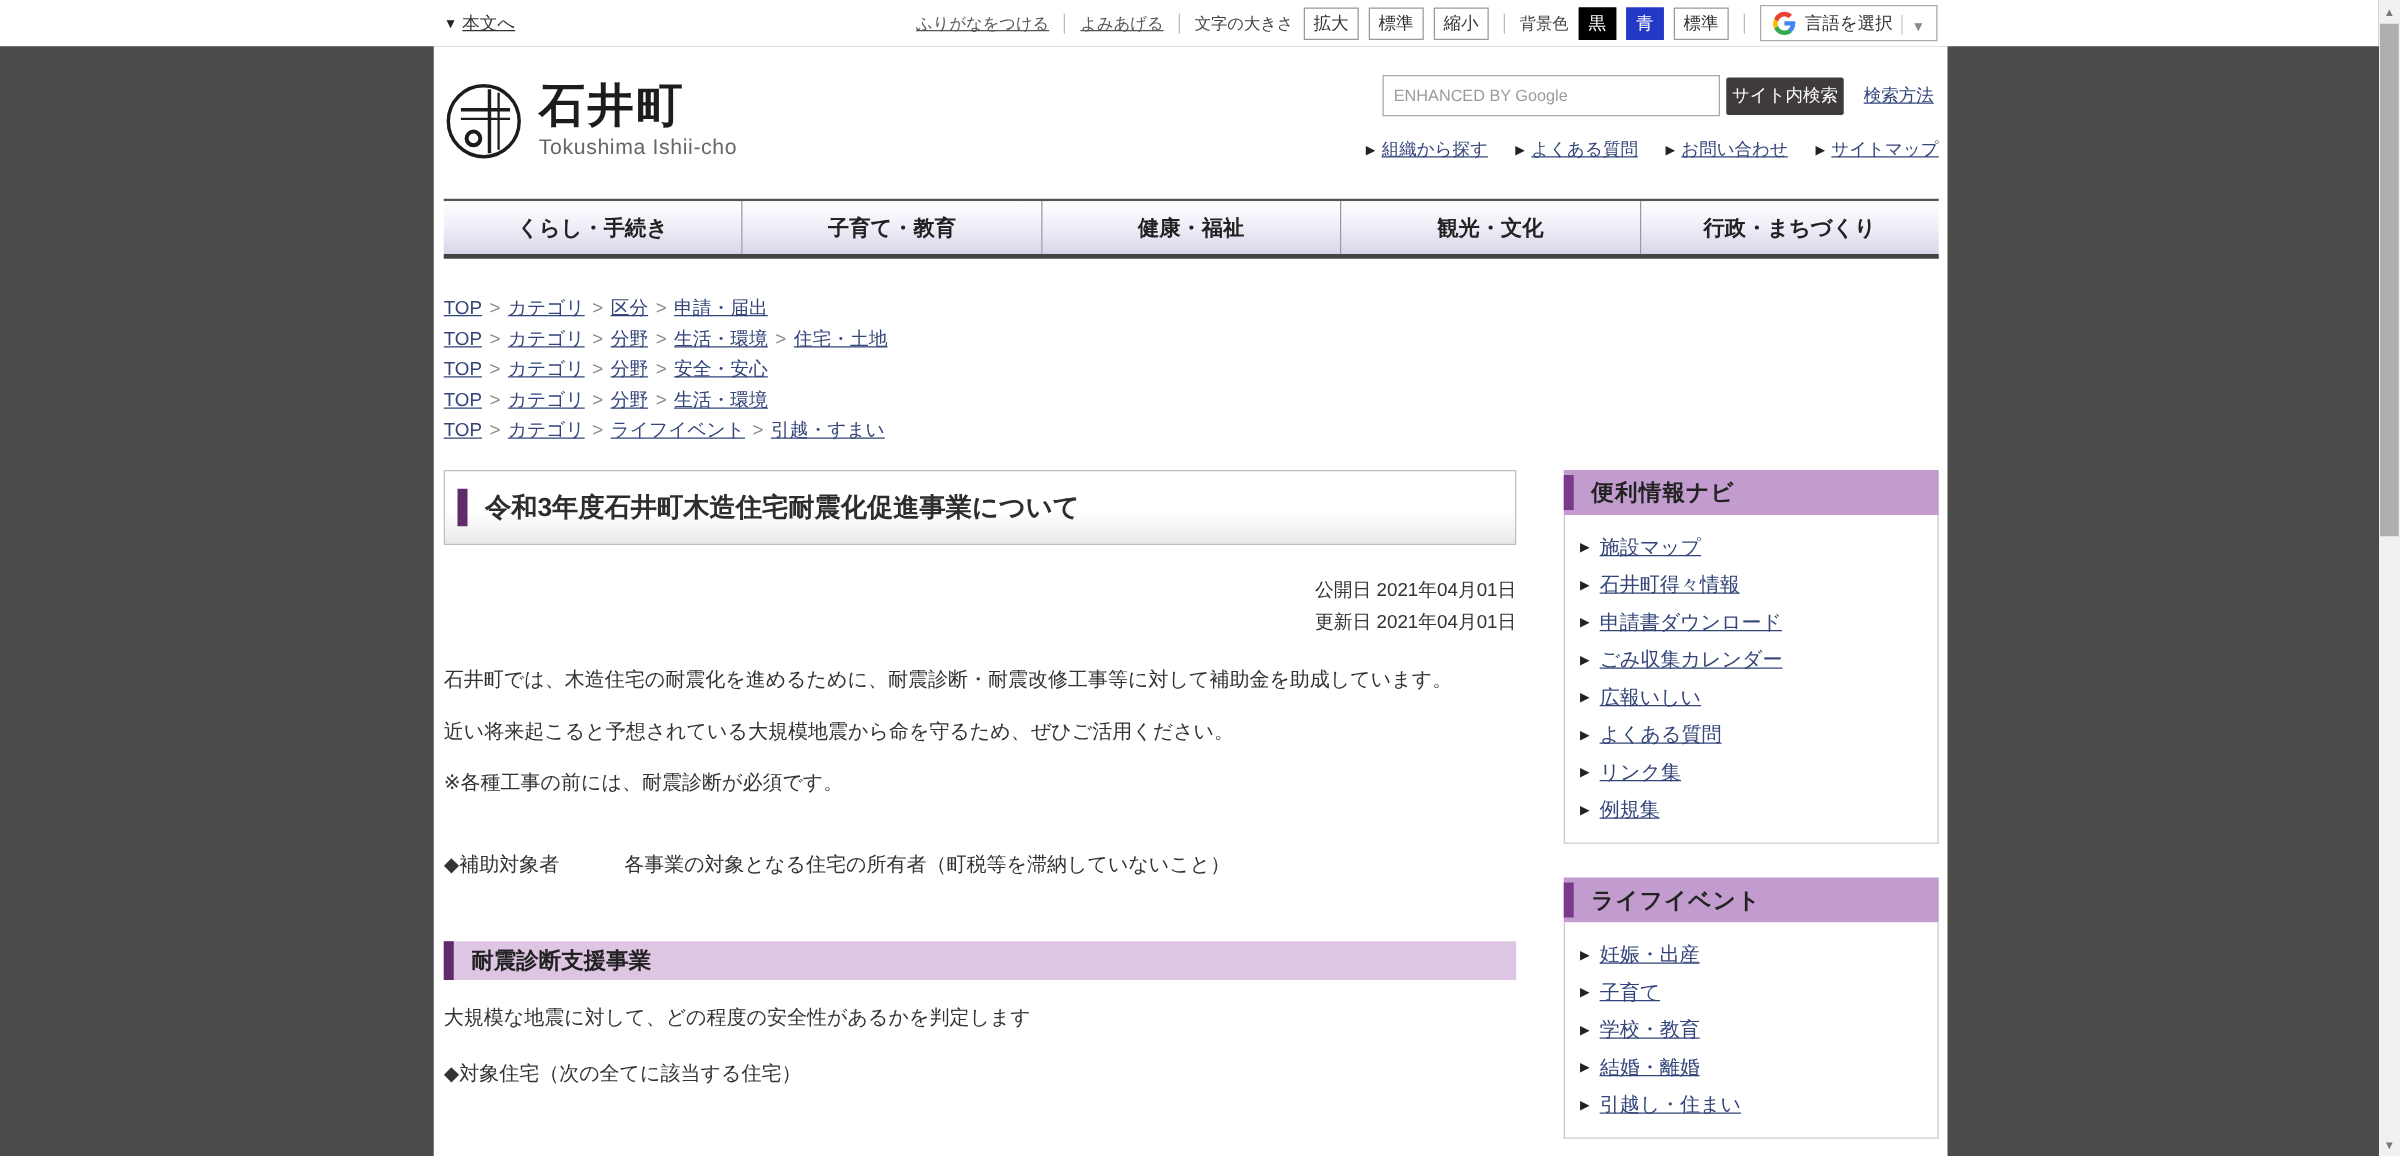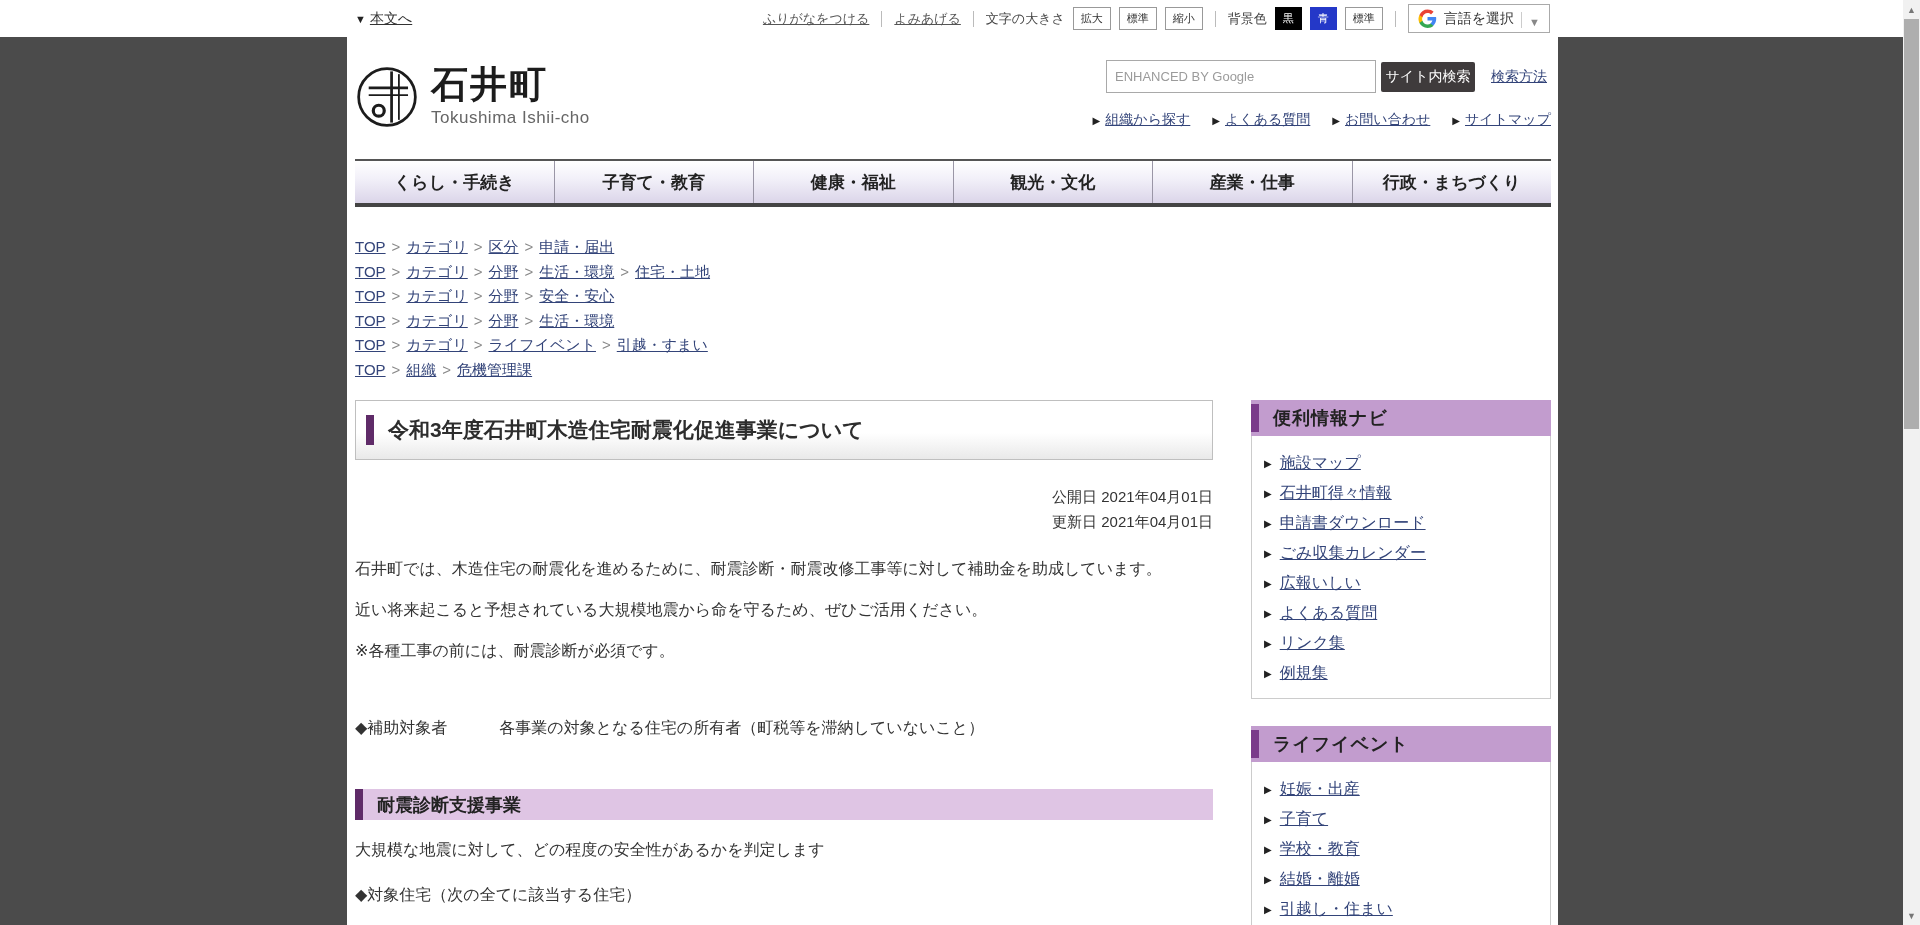--- a/index.html
+++ b/index.html
@@ -15,21 +15,21 @@
 
   
   .topbar{background:#fff;height:37px;width:1903px;display:flex;align-items:center;}
   .topbar-inner{width:1211px;margin-left:347px;padding:0 8px;display:flex;align-items:center;justify-content:space-between;}
   .skip{display:flex;align-items:center;font-size:14px;}
   .skip .tri{color:#222;font-size:11px;margin-right:4px;text-decoration:none;}
   .skip a{color:#333;}
   .tb-right{display:flex;align-items:center;gap:8px;font-size:13px;color:#444;}
   .tb-right a{color:#555;}
   .sep{width:1px;height:16px;background:#bbb;margin:0 4px;}
-  .tb-btn{font-size:11px;padding:3px 7px;border:1px solid #999;background:#fff;color:#333;cursor:pointer;font-family:inherit;}
+  .tb-btn{font-size:14px;padding:3px 7px;border:1px solid #999;background:#fff;color:#333;cursor:pointer;font-family:inherit;}
   .tb-btn.black{background:#000;color:#fff;border-color:#000;}
   .tb-btn.blue{background:#2438c8;color:#fff;border-color:#2438c8;}
   .translate{display:flex;align-items:flex-end;gap:7px;border:1px solid #aaa;background:#fff;padding:4px 9px;cursor:pointer;}
   .translate .txt{font-size:14px;color:#333;}
   .tsep{width:1px;height:16px;background:#ccc;}
   .caret{color:#888;font-size:11px;}
 
   
   .page{width:1211px;margin-left:347px;background:#fff;min-height:888px;padding:0 7px 40px 8px;position:relative;}
 
@@ -66,21 +66,21 @@
   .content{width:858px;}
   .sidebar{width:300px;margin-left:38px;}
 
   .title-box{height:60px;border:1px solid #bfbfbf;background:linear-gradient(180deg,#ffffff 55%,#e9e9e9 100%);display:flex;align-items:center;}
   .title-bar{width:8px;height:30px;background:var(--accent_purple_dark);margin:0 14px 0 10px;}
   .page-title{font-size:21px;font-weight:bold;color:#2d2d2d;}
 
   .dates{margin-top:24px;text-align:right;font-size:15px;line-height:25px;color:#333;}
   .body-text{margin-top:25px;font-size:16px;line-height:19px;}
   .body-text p{margin-bottom:22px;}
-  .bullet-line{margin-top:58px;font-size:16px;}
+  .bullet-line{margin-top:46px;font-size:16px;}
   .bullet-line .gap{display:inline-block;width:52px;}
 
   .section-bar{margin-top:50px;height:31px;background:var(--section_header_bg);display:flex;align-items:center;}
   .section-bar .sbar{width:8px;height:31px;background:var(--accent_purple_dark);margin-right:14px;}
   .section-bar h2{font-size:18px;font-weight:bold;color:#222;}
   .section-desc{margin-top:20px;font-size:16px;}
   .section-sub{margin-top:24px;font-size:16px;}
 
   
   .side-head{height:36px;background:var(--sidebar_header_bg);display:flex;align-items:center;}
@@ -185,32 +185,30 @@
   <nav class="gnav">
 
       <div class="nav-item">くらし・手続き</div>
 
       <div class="nav-item">子育て・教育</div>
 
       <div class="nav-item">健康・福祉</div>
 
       <div class="nav-item">観光・文化</div>
 
-      <div class="nav-item">産業・仕事</div>
 
       <div class="nav-item">行政・まちづくり</div>
     </nav>
 
   <div class="breadcrumbs">
       <div class="bc-row"><a>TOP</a><span class="bc-sep">&gt;</span><a>カテゴリ</a><span class="bc-sep">&gt;</span><a>区分</a><span class="bc-sep">&gt;</span><a>申請・届出</a></div>
       <div class="bc-row"><a>TOP</a><span class="bc-sep">&gt;</span><a>カテゴリ</a><span class="bc-sep">&gt;</span><a>分野</a><span class="bc-sep">&gt;</span><a>生活・環境</a><span class="bc-sep">&gt;</span><a>住宅・土地</a></div>
       <div class="bc-row"><a>TOP</a><span class="bc-sep">&gt;</span><a>カテゴリ</a><span class="bc-sep">&gt;</span><a>分野</a><span class="bc-sep">&gt;</span><a>安全・安心</a></div>
       <div class="bc-row"><a>TOP</a><span class="bc-sep">&gt;</span><a>カテゴリ</a><span class="bc-sep">&gt;</span><a>分野</a><span class="bc-sep">&gt;</span><a>生活・環境</a></div>
       <div class="bc-row"><a>TOP</a><span class="bc-sep">&gt;</span><a>カテゴリ</a><span class="bc-sep">&gt;</span><a>ライフイベント</a><span class="bc-sep">&gt;</span><a>引越・すまい</a></div>
-      <div class="bc-row"><a>TOP</a><span class="bc-sep">&gt;</span><a>組織</a><span class="bc-sep">&gt;</span><a>危機管理課</a></div>
     </div>
 
   <div class="main">
     <div class="content">
       <div class="title-box">
         <span class="title-bar"></span>
         <h1 class="page-title">令和3年度石井町木造住宅耐震化促進事業について</h1>
       </div>
       <div class="dates">
         <div>公開日 2021年04月01日</div>

